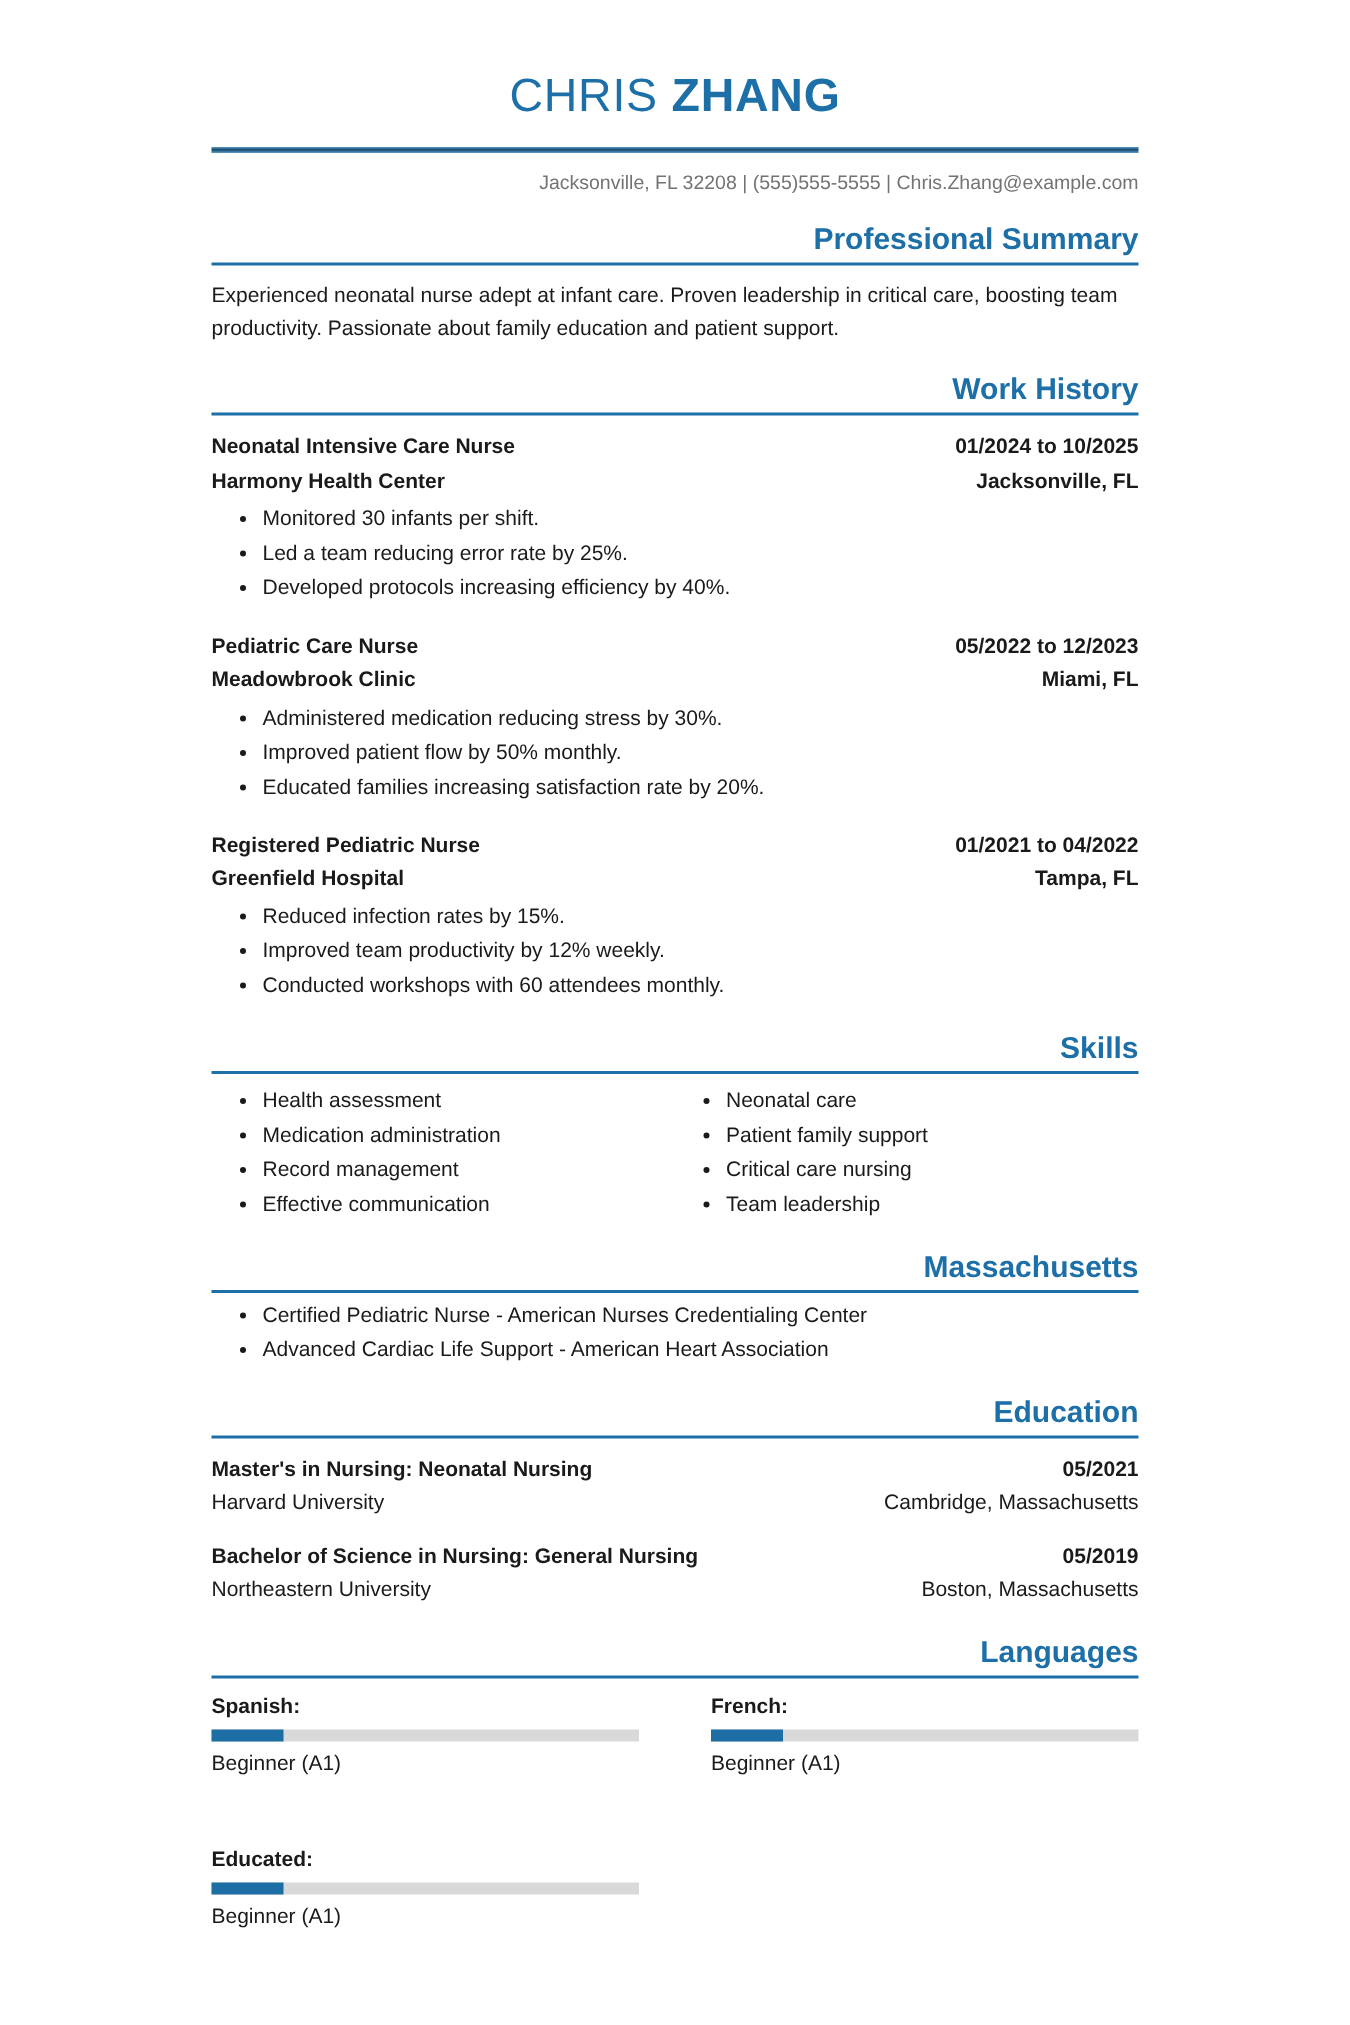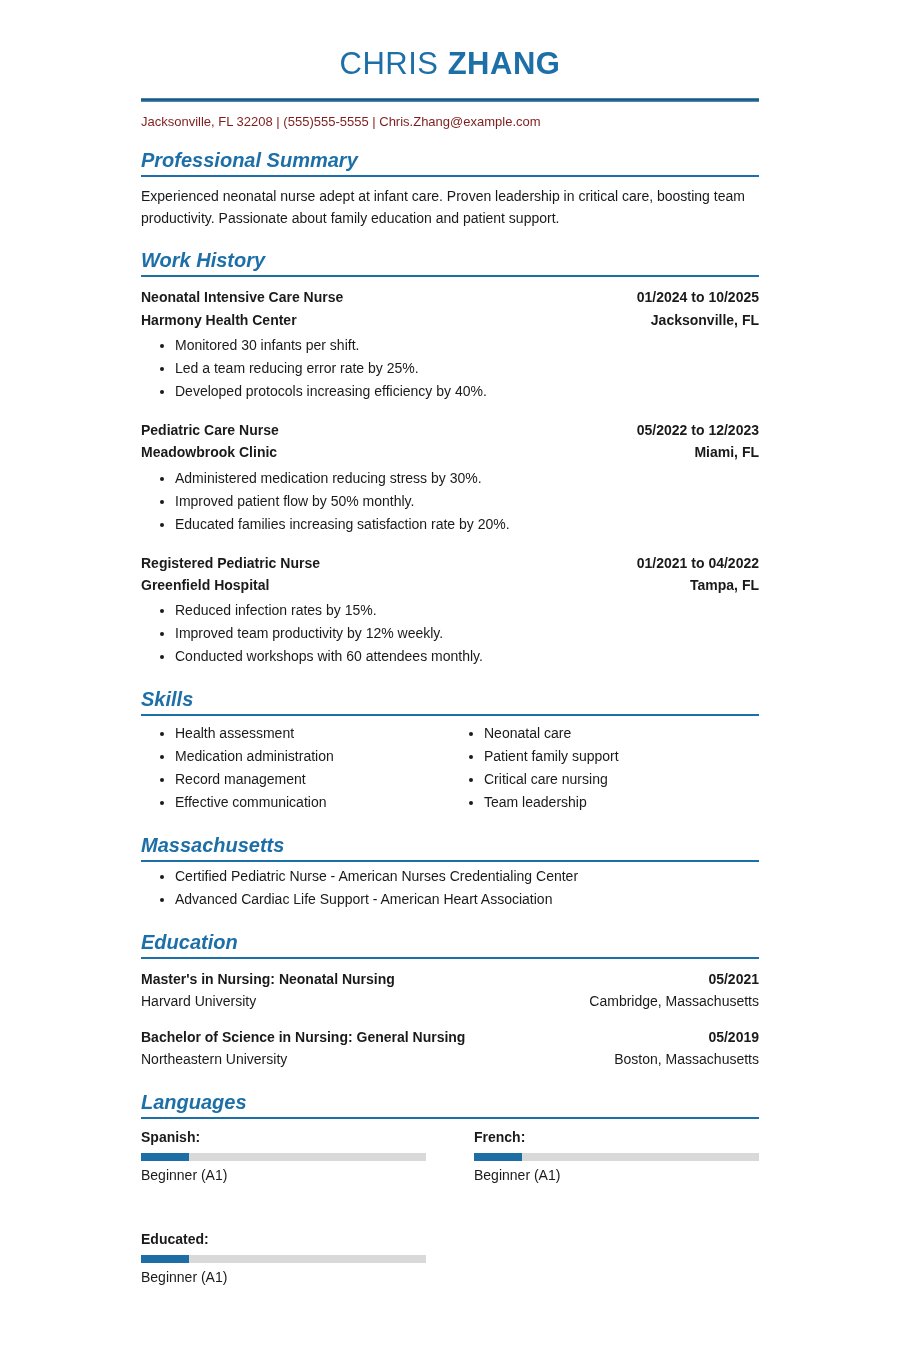--- a/index.html
+++ b/index.html
@@ -18,24 +18,24 @@
     text-align:center;color:var(--accent,#1d6fa8);
     font-size:31px;font-weight:400;letter-spacing:.5px;
     margin:0 0 16px 0;
   }
   .name .last{font-weight:700;}
   .rule{height:2px;background:var(--accent,#1d6fa8);margin:3px 0 0 0;}
   .rule.thick{
     height:4px;
     background:linear-gradient(to bottom,#5d9cc7 0%,#14496e 45%,#5d9cc7 100%);
   }
-  .contact{text-align:left;font-size:13px;margin:12px 0 4px 0;color:#7f1d1d;}
+  .contact{text-align:right;font-size:13px;margin:12px 0 4px 0;color:#737373;}
   h2.section{
-    text-align:left;color:var(--accent,#1d6fa8);
-    font-size:20px;font-weight:700;margin:20px 0 3px 0;font-style:italic;
+    text-align:right;color:var(--accent,#1d6fa8);
+    font-size:20px;font-weight:700;margin:20px 0 3px 0;
   }
   .section-body{margin-top:9px;}
   p.summary{font-size:14px;line-height:1.55;margin:9px 0 2px 0;}
   .row{display:flex;justify-content:space-between;font-size:14px;line-height:1.6;}
   .b{font-weight:700;}
   ul.bullets{margin:3px 0 0 0;padding-left:34px;}
   ul.bullets li{font-size:14px;line-height:1.64;}
   .job{margin-bottom:16px;}
   .skills-cols{display:flex;margin-top:6px;}
   .skills-cols ul.bullets{flex:1;margin-top:0;}

